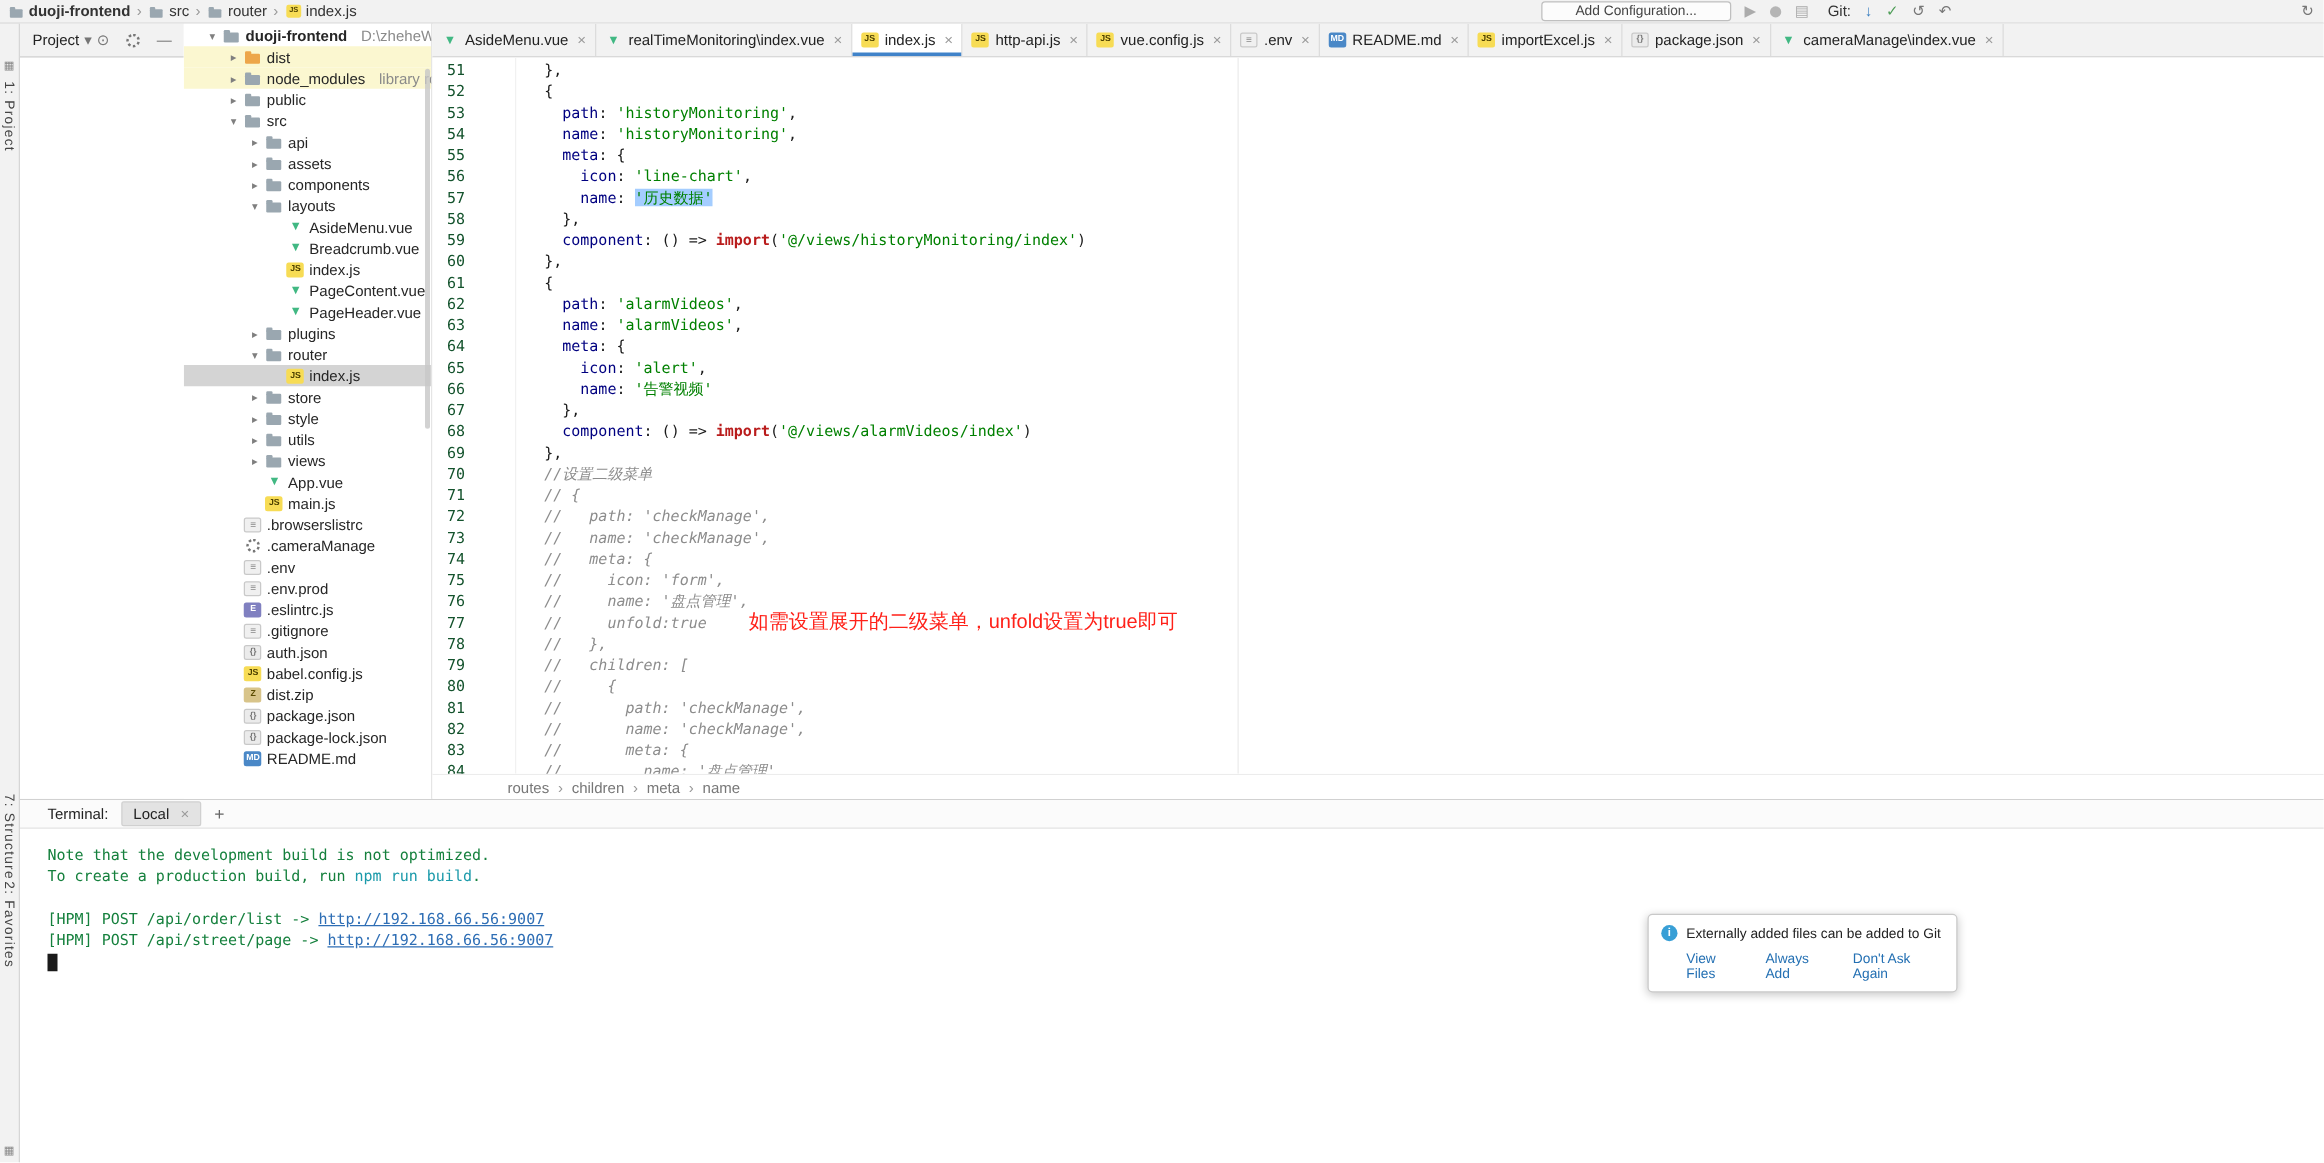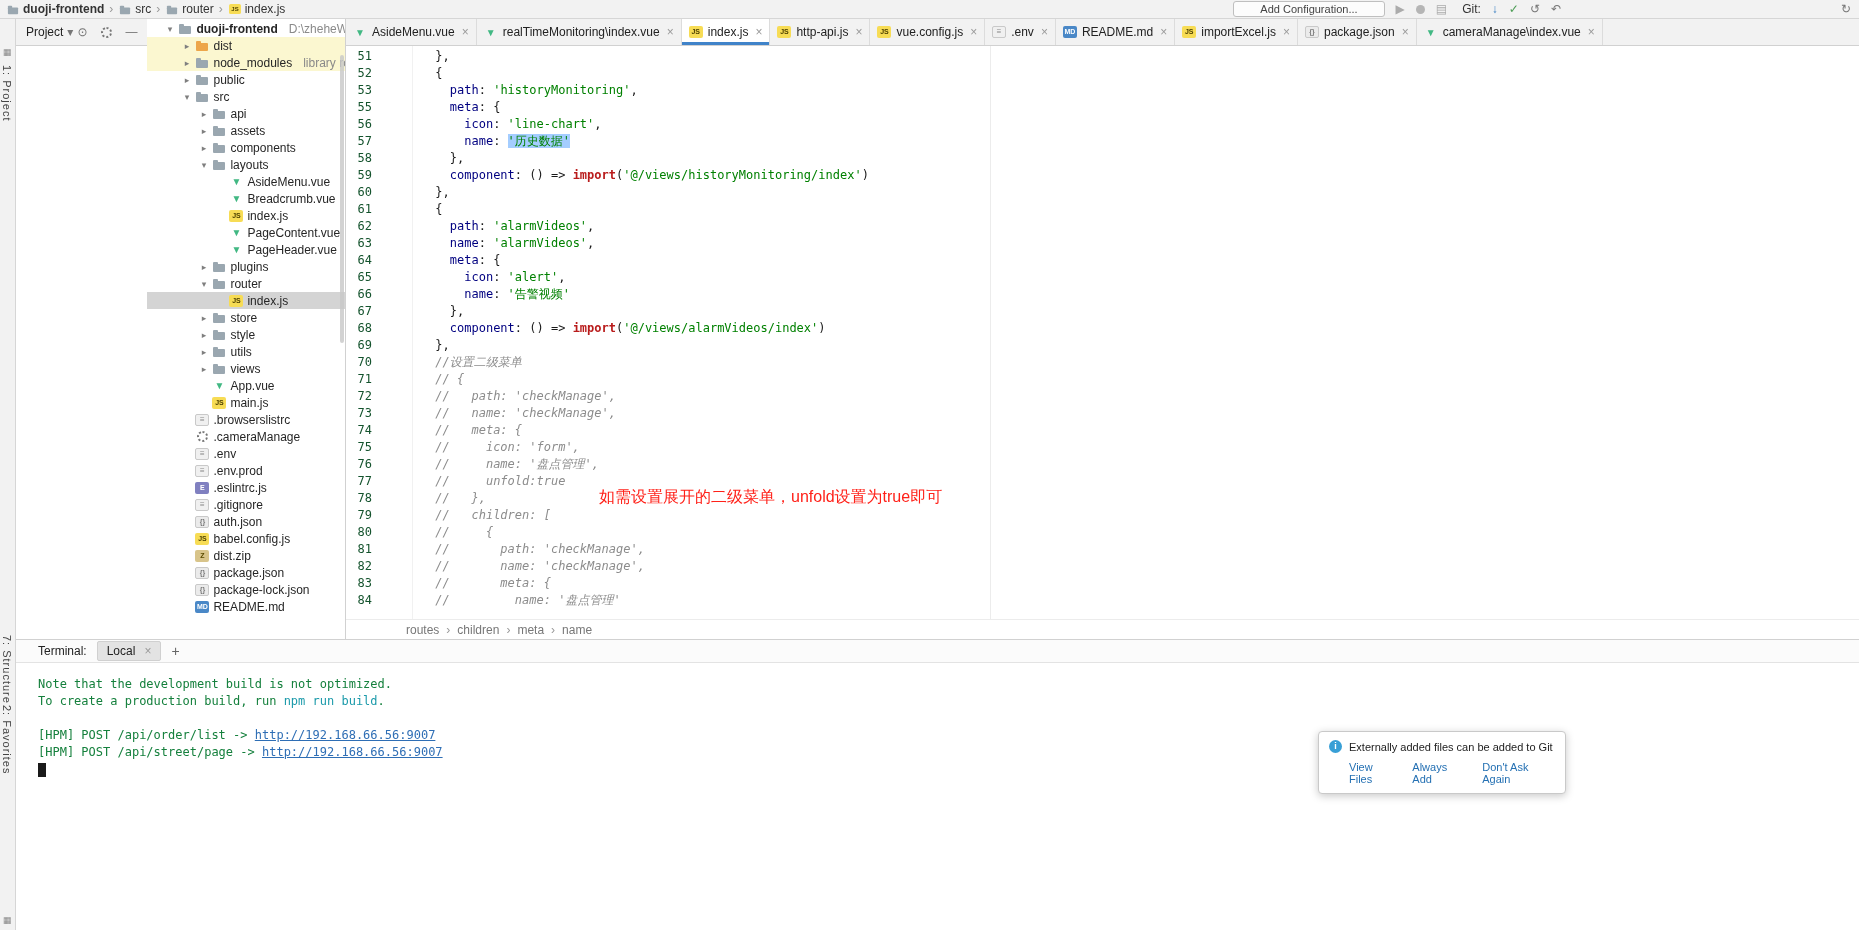--- a/index.html
+++ b/index.html
@@ -408,20 +408,24 @@
             </div>
             <div class="code-line">
               <span class="ln">52</span>
               <span class="code-text"><span class="t-pl">      {</span></span>
             </div>
             <div class="code-line">
               <span class="ln">53</span>
               <span class="code-text"><span class="t-pl">        </span><span class="t-prop">path</span><span class="t-pl">: </span><span class="t-str">'historyMonitoring'</span><span class="t-pl">,</span></span>
             </div>
             <div class="code-line">
+              <span class="ln">54</span>
+              <span class="code-text"><span class="t-pl">        </span><span class="t-prop">name</span><span class="t-pl">: </span><span class="t-str">'historyMonitoring'</span><span class="t-pl">,</span></span>
+            </div>
+            <div class="code-line">
               <span class="ln">55</span>
               <span class="code-text"><span class="t-pl">        </span><span class="t-prop">meta</span><span class="t-pl">: {</span></span>
             </div>
             <div class="code-line">
               <span class="ln">56</span>
               <span class="code-text"><span class="t-pl">          </span><span class="t-prop">icon</span><span class="t-pl">: </span><span class="t-str">'line-chart'</span><span class="t-pl">,</span></span>
             </div>
             <div class="code-line">
               <span class="ln">57</span>
               <span class="code-text"><span class="t-pl">          </span><span class="t-prop">name</span><span class="t-pl">: </span><span class="t-strhl">'历史数据'</span></span>

